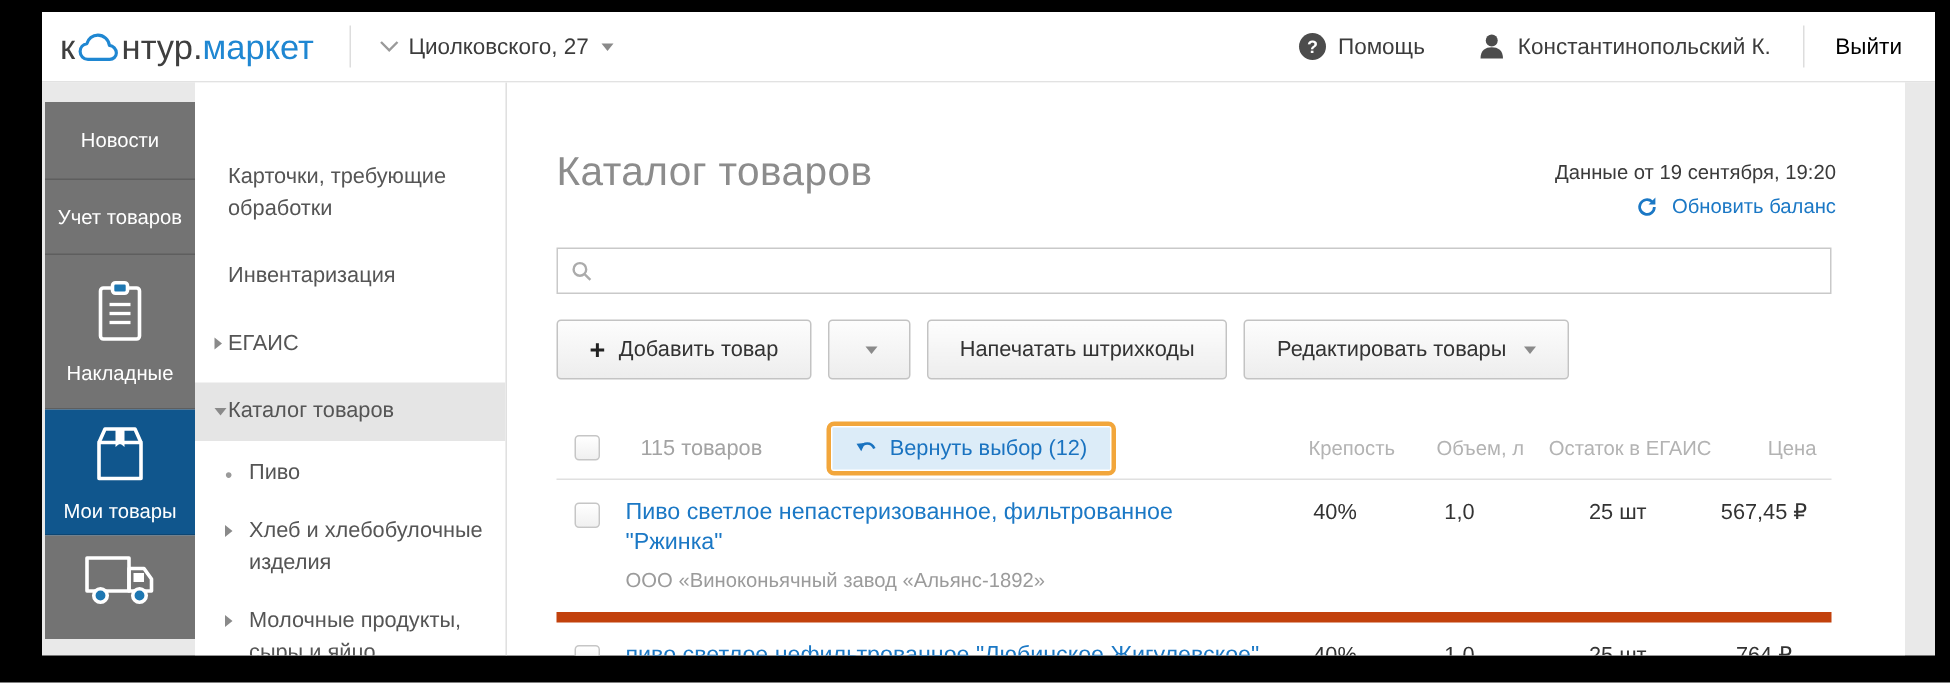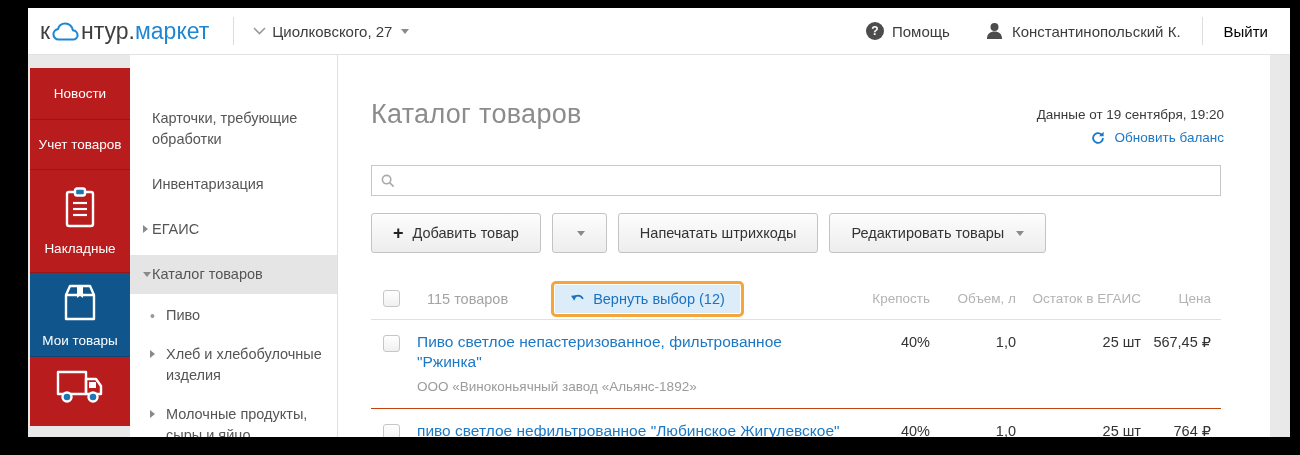--- a/index.html
+++ b/index.html
@@ -31,21 +31,21 @@
   .help-ic { width:18px; height:18px; border-radius:50%; background:#4c4c4c; color:#fff;
     font-size:12px; font-weight:bold; display:flex; align-items:center; justify-content:center; }
   .tb-user { display:flex; align-items:center; gap:9px; margin-left:36px;
     font-size:15px; color:#3c3c3c; cursor:pointer; }
   .tb-vdiv2 { width:1px; height:28px; background:#ddd; margin:0 21px; }
   .tb-logout { font-size:15px; color:#000000; cursor:pointer; }
 
   
   .sidebar { position:absolute; left:2px; top:60px; width:100px; bottom:0;
     display:flex; flex-direction:column; }
-  .side-item { background:#b91c1c; color:#fff; display:flex; flex-direction:column;
+  .side-item { background:#737373; color:#fff; display:flex; flex-direction:column;
     align-items:center; justify-content:center; gap:11px; font-size:13.5px; text-align:center;
     border-bottom:1px solid rgba(0,0,0,0.18); cursor:pointer; flex:none; }
   .side-item.sel { background:#10568d; }
   .si-1 { height:52px; } .si-2 { height:50px; } .si-3 { height:103px; }
   .si-4 { height:84px; } .si-5 { height:69px; border-bottom:none; }
 
   
   .subnav { position:absolute; left:102px; top:47px; width:207px; bottom:0;
     background:#fff; color:#555; font-size:14.5px; }
   .sn-item { position:relative; padding:9px 14px 9px 22px; line-height:21px; cursor:pointer; }
@@ -88,26 +88,26 @@
   .thead { height:42px; align-items:center; border-bottom:1px solid #e0e0e0; }
   .cb { width:17px; height:17px; border:1px solid #c6c6c6; border-radius:3px;
     background:linear-gradient(#fff,#f0f0f0); margin-left:12px; cursor:pointer; }
   .thead-left { display:flex; align-items:center; gap:43px; }
   .count { color:#a3a3a3; font-size:14.5px; margin-left:10px; }
   .undo-frame { border:3px solid #f2a63b; border-radius:5px; padding:1px; display:inline-flex; }
   .undo-btn { background:#dcecf8; color:#1a73c0; font-size:14.5px; padding:6px 15px;
     display:flex; align-items:center; gap:8px; cursor:pointer; white-space:nowrap; }
   .col-h { color:#b3b3b3; font-size:13.5px; text-align:right; white-space:nowrap; }
   .col-h.price, .cell.price { padding-right:10px; }
-  .prow { border-bottom:1px solid #c2410c; padding:12px 0 14px 0; }
+  .prow { border-bottom:7px solid #c2410c; padding:12px 0 14px 0; }
   .prow:last-child { border-bottom:none; }
   .prow .cb { margin-top:3px; }
   .pname { color:#1b78c5; font-size:15.5px; cursor:pointer; line-height:20px; }
   .pproducer { color:#9b9b9b; font-size:13.5px; margin-top:7px; }
-  .cell { text-align:right; font-size:14.5px; color:#333; padding-top:2px; white-space:nowrap; }
+  .cell { text-align:center; font-size:14.5px; color:#333; padding-top:2px; white-space:nowrap; }
 </style>
 </head>
 <body>
 
 <div class="viewport">
 
   <div class="topbar">
     <div class="logo">
       <span class="dark">к</span>
       <svg width="29" height="23" viewBox="0 0 36 28">

